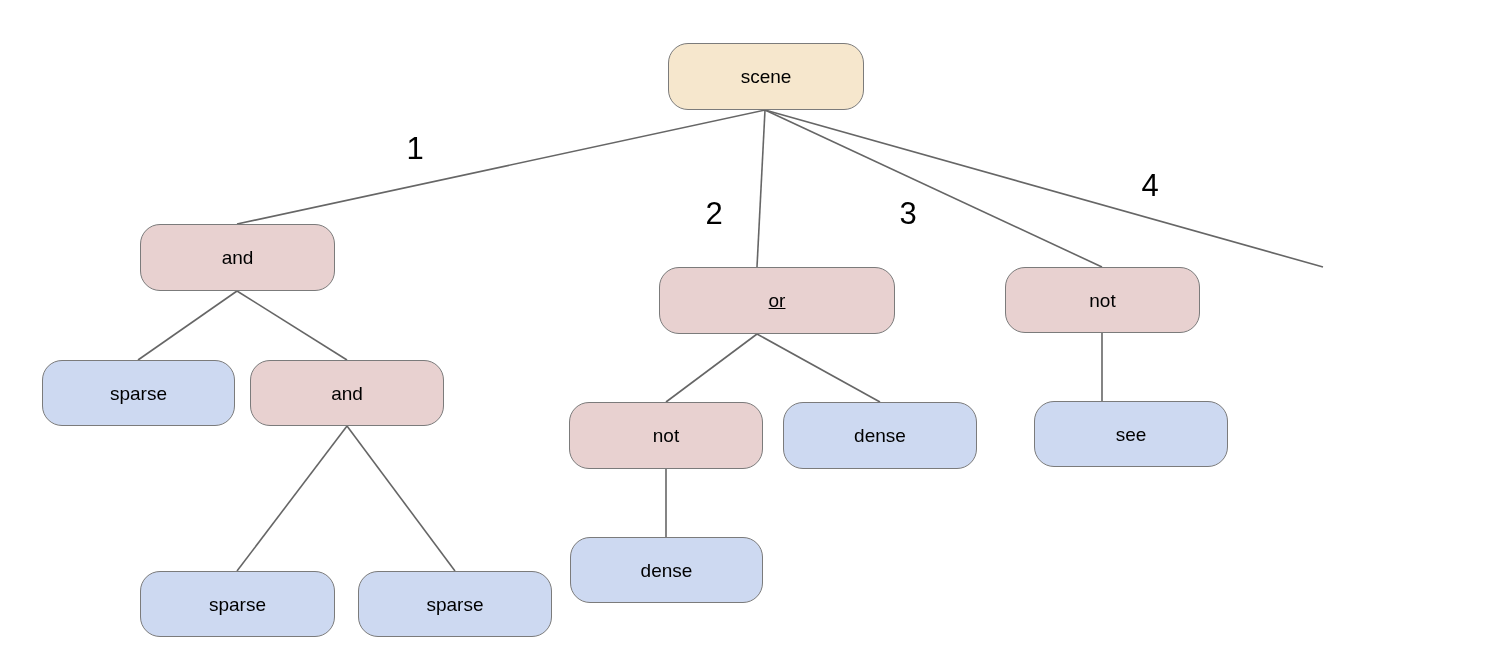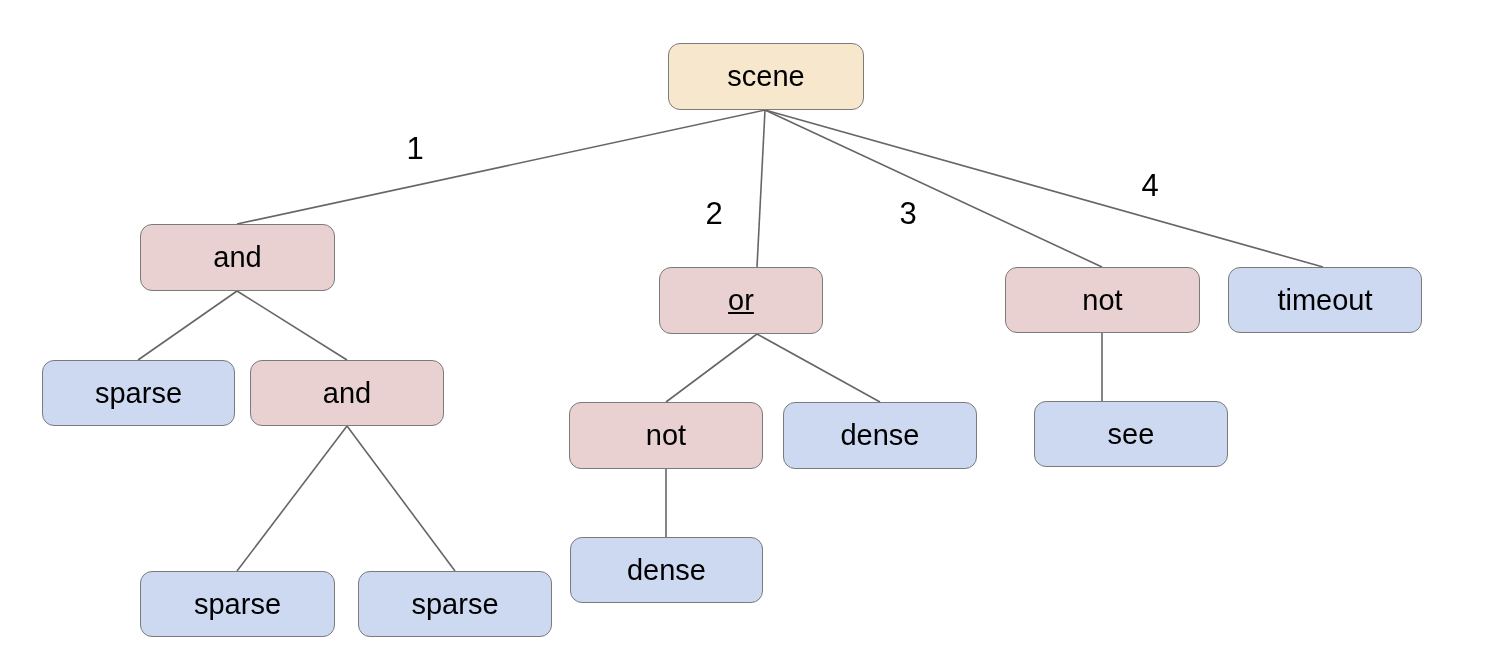--- a/index.html
+++ b/index.html
@@ -32,22 +32,22 @@
   .edges line {
     stroke: var(--edge-line);
     stroke-width: 1.6;
   }
   .node {
     position: absolute;
     display: flex;
     align-items: center;
     justify-content: center;
     border: 1.6px solid var(--node-border);
-    border-radius: 12px;
-    font-size: 29px;
+    border-radius: 20px;
+    font-size: 19px;
     color: var(--text);
     line-height: 1;
   }
   .node.root     { background: var(--root-fill); }
   .node.operator { background: var(--operator-fill); }
   .node.leaf     { background: var(--leaf-fill); }
   .edge-label {
     position: absolute;
     transform: translate(-50%, -50%);
     font-size: 31px;
@@ -76,23 +76,22 @@
   </svg>
 
   <div class="edge-label" style="left:415px; top:148px;">1</div>
   <div class="edge-label" style="left:714px; top:213px;">2</div>
   <div class="edge-label" style="left:908px; top:213px;">3</div>
   <div class="edge-label" style="left:1150px; top:185px;">4</div>
 
   <div class="node root" style="left:668px; top:43px; width:196px; height:67px;">scene</div>
 
   <div class="node operator" style="left:140px; top:224px; width:195px; height:67px;">and</div>
-  <div class="node operator" style="left:659px; top:267px; width:164px; height:67px;text-decoration:underline;">or</div>
+  <div class="node operator" style="left:659px; top:267px; width:236px; height:67px;text-decoration:underline;">or</div>
   <div class="node operator" style="left:1005px; top:267px; width:195px; height:66px;">not</div>
-  <div class="node leaf" style="left:1228px; top:267px; width:194px; height:66px;">timeout</div>
 
   <div class="node leaf" style="left:42px; top:360px; width:193px; height:66px;">sparse</div>
   <div class="node operator" style="left:250px; top:360px; width:194px; height:66px;">and</div>
   <div class="node operator" style="left:569px; top:402px; width:194px; height:67px;">not</div>
   <div class="node leaf" style="left:783px; top:402px; width:194px; height:67px;">dense</div>
   <div class="node leaf" style="left:1034px; top:401px; width:194px; height:66px;">see</div>
 
   <div class="node leaf" style="left:140px; top:571px; width:195px; height:66px;">sparse</div>
   <div class="node leaf" style="left:358px; top:571px; width:194px; height:66px;">sparse</div>
   <div class="node leaf" style="left:570px; top:537px; width:193px; height:66px;">dense</div>

